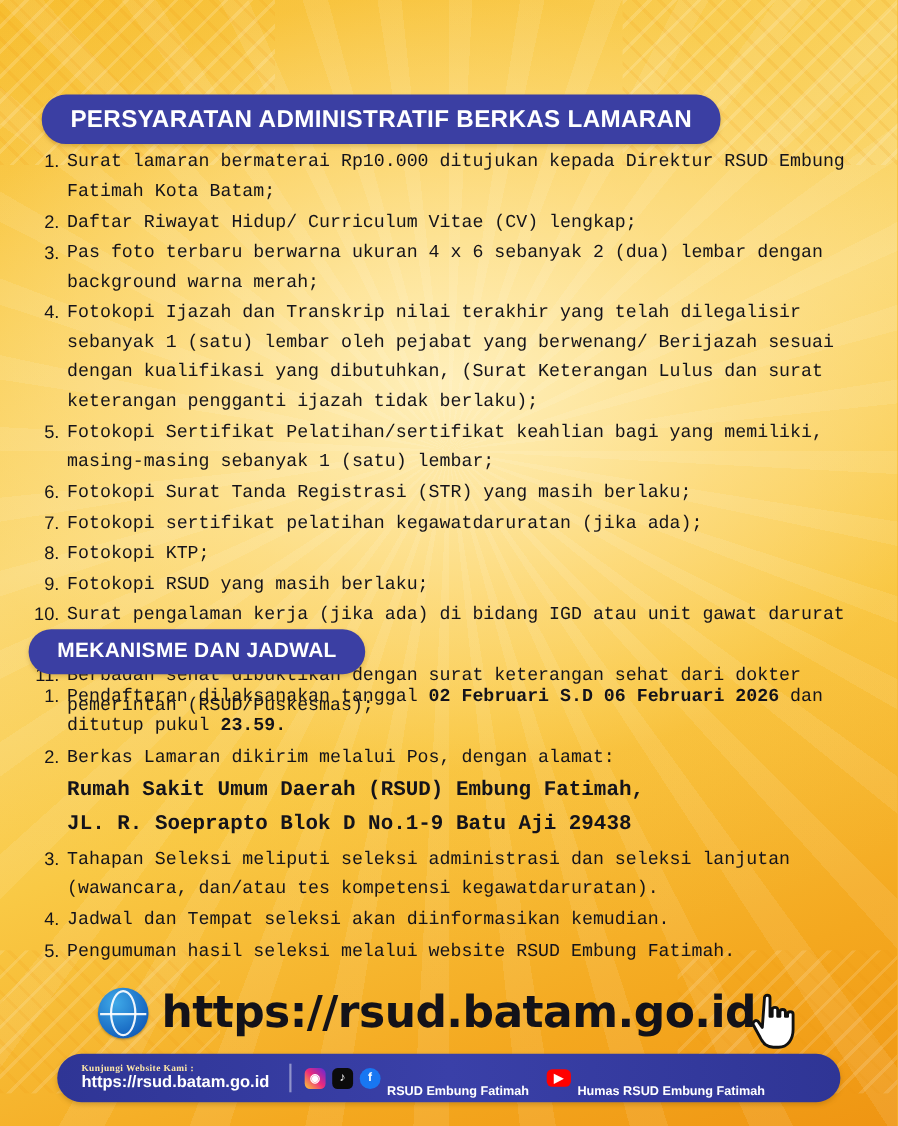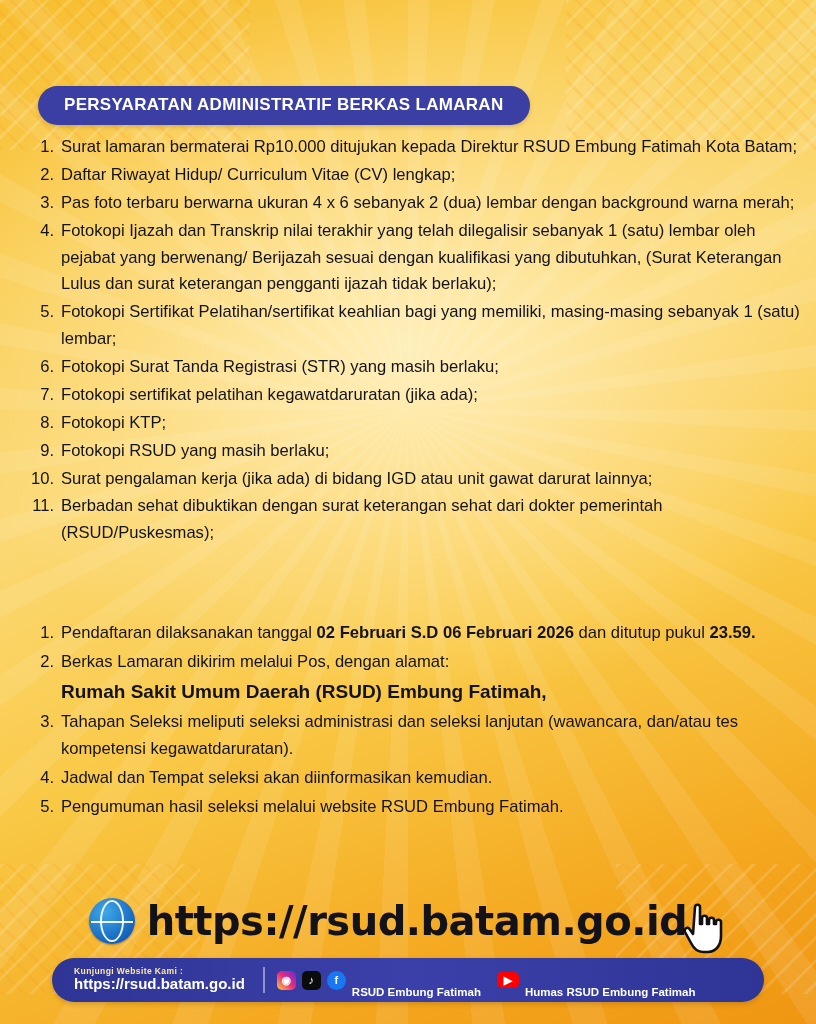--- a/index.html
+++ b/index.html
@@ -73,21 +73,21 @@
     letter-spacing: 0.3px;
     border-radius: 22px;
     padding: 9px 26px 10px 26px;
     box-shadow: 0 2px 4px rgba(120,80,0,0.25);
   }
   #title-1-wrap {
     position: absolute;
     left: 38px;
     top: 86px;
   }
-  #title-1 { font-size: 17px; }
+  #title-1 { font-size: 22px; }
 
   #list-1 {
     position: absolute;
     left: 26px;
     top: 134px;
     width: 776px;
     color: #14131a;
     font-size: 16.6px;
     line-height: 1.62;
   }
@@ -96,21 +96,21 @@
     align-items: flex-start;
     margin-bottom: 1px;
   }
   .li .num {
     width: 28px;
     flex: 0 0 28px;
     text-align: right;
     padding-right: 7px;
     white-space: nowrap;
   }
-  .li .txt { flex: 1 1 auto; }
+  .li .txt { flex: 1 1 auto; font-family: Liberation Mono, monospace; }
 
   #title-2-wrap {
     position: absolute;
     left: 26px;
     top: 572px;
   }
   #title-2 { font-size: 19px; }
 
   #list-2 {
     position: absolute;
@@ -200,20 +200,21 @@
     color: #ffffff;
     line-height: 1.1;
     margin-right: 14px;
     padding-left: 6px;
   }
   #footer-kunjungi {
     font-size: 8.5px;
     font-weight: bold;
     letter-spacing: 0.4px;
     color: #ffe9a8;
+    font-family: Liberation Serif, serif;
   }
   #footer-url {
     font-size: 15px;
     font-weight: bold;
     color: #ffffff;
   }
   #footer-divider {
     width: 2px;
     height: 26px;
     background: rgba(255,255,255,0.45);
@@ -319,33 +320,37 @@
     <div class="li">
       <div class="num">10.</div>
       <div class="txt">Surat pengalaman kerja (jika ada) di bidang IGD atau unit gawat darurat lainnya;</div>
     </div>
     <div class="li">
       <div class="num">11.</div>
       <div class="txt">Berbadan sehat dibuktikan dengan surat keterangan sehat dari dokter pemerintah (RSUD/Puskesmas);</div>
     </div>
   </div>
 
+  <div id="title-2-wrap">
+    <div class="section-title" id="title-2">MEKANISME DAN JADWAL</div>
+  </div>
 
   <div id="list-2">
 
     <div class="li">
       <div class="num">1.</div>
       <div class="txt"><span>Pendaftaran dilaksanakan tanggal </span><b class="hl">02 Februari S.D 06 Februari 2026</b><span> dan ditutup pukul </span><b class="hl">23.59.</b></div>
     </div>
 
     <div class="li">
       <div class="num">2.</div>
       <div class="txt">
         <div>Berkas Lamaran dikirim melalui Pos, dengan alamat:</div>
         <div class="addr">Rumah Sakit Umum Daerah (RSUD) Embung Fatimah,</div>
+        <div class="addr">JL. R. Soeprapto Blok D No.1-9 Batu Aji 29438</div>
       </div>
     </div>
 
     <div class="li">
       <div class="num">3.</div>
       <div class="txt">Tahapan Seleksi meliputi seleksi administrasi dan seleksi lanjutan (wawancara, dan/atau tes kompetensi kegawatdaruratan).</div>
     </div>
 
     <div class="li">
       <div class="num">4.</div>

